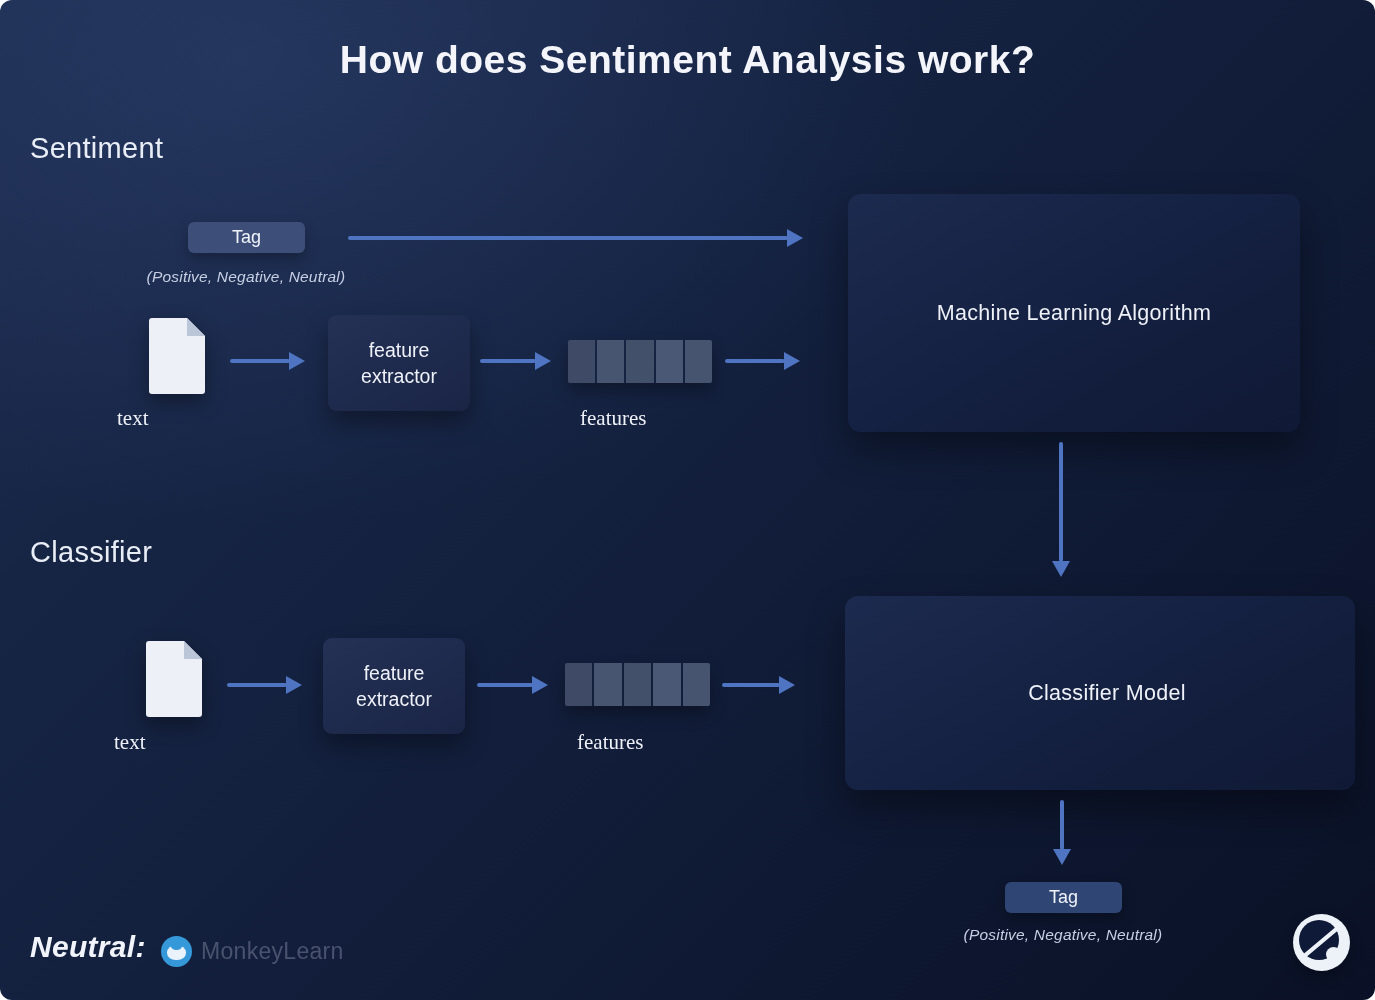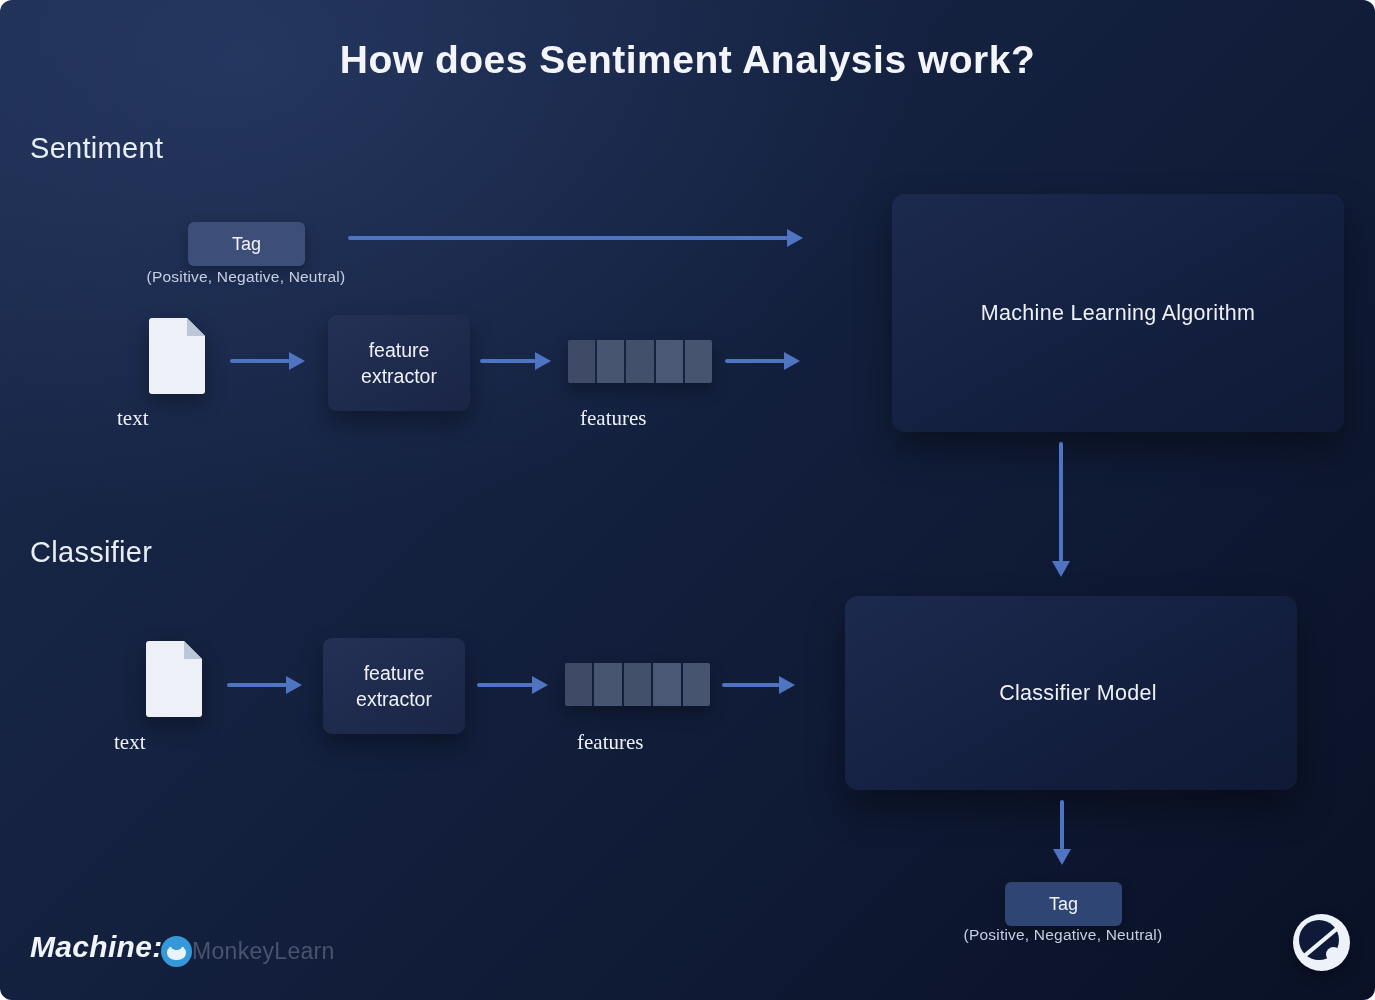--- a/index.html
+++ b/index.html
@@ -30,31 +30,31 @@
     position:absolute;top:38px;left:0;width:100%;
     text-align:center;font-size:39px;font-weight:600;letter-spacing:.5px;color:#f3f5fb;
   }
   .section-label{
     position:absolute;font-size:29px;font-weight:500;color:#e9edf6;letter-spacing:.3px;
   }
   .sec-training{left:30px;top:132px;}
   .sec-prediction{left:30px;top:536px;}
 
   .tag-box{
-    position:absolute;width:117px;height:44px;border-radius:6px;
+    position:absolute;width:117px;height:31px;border-radius:6px;
     background:var(--tag-bg);
     display:flex;align-items:center;justify-content:center;
     font-size:18px;color:#f0f3fa;
     box-shadow:0 6px 14px rgba(0,0,0,.28);
   }
   .tag-1{left:188px;top:222px;}
   .tag-2{left:1005px;top:882px;background:#2f4573;}
   .tag-sub{
     position:absolute;width:240px;text-align:center;
-    font-size:15.5px;color:var(--text-muted);letter-spacing:.2px;
+    font-size:15.5px;color:var(--text-muted);letter-spacing:.2px;font-style:italic;
   }
   .tagsub-1{left:126px;top:268px;}
   .tagsub-2{left:943px;top:926px;}
 
   
   .arrow-h{position:absolute;height:4px;background:var(--arrow);border-radius:2px;}
   .arrow-h::after{
     content:"";position:absolute;right:-15px;top:-7px;
     border-left:16px solid var(--arrow);
     border-top:9px solid transparent;border-bottom:9px solid transparent;
@@ -118,42 +118,42 @@
   .feat-1{left:568px;top:340px;width:144px;}
   .feat-2{left:565px;top:663px;width:145px;}
 
   .big-panel{
     position:absolute;border-radius:13px;
     background:linear-gradient(150deg,#1c2a4f 0%,#121d3c 70%,#101a36 100%);
     box-shadow:0 18px 36px rgba(0,0,0,.38);
     display:flex;align-items:center;justify-content:center;
     font-size:21.5px;letter-spacing:.3px;color:#eef1f8;
   }
-  .panel-ml{left:848px;top:194px;width:452px;height:238px;margin-left:44px;}
-  .panel-cls{left:845px;top:596px;width:452px;height:194px;padding-left:14px;}
+  .panel-ml{left:848px;top:194px;width:452px;height:238px;}
+  .panel-cls{left:845px;top:596px;width:510px;height:194px;padding-left:14px;}
 
   
   .source{
     position:absolute;left:30px;top:930px;
     font-size:30px;font-weight:700;font-style:italic;color:#f1f4fa;letter-spacing:.3px;
   }
   .brand-badge{
     position:absolute;left:161px;top:936px;width:31px;height:31px;border-radius:50%;
     background:#3598d9;
   }
   .brand-badge::before{
     content:"";position:absolute;left:6px;top:9px;width:19px;height:15px;border-radius:50% 50% 46% 46%;
     background:#eaf3fb;
   }
   .brand-badge::after{
     content:"";position:absolute;left:10px;top:7px;width:11px;height:7px;border-radius:50%;
     background:#3598d9;
   }
   .brand-name{
-    position:absolute;left:192px;top:938px;font-size:23px;color:#49536e;letter-spacing:.3px;
+    position:absolute;left:201px;top:938px;font-size:23px;color:#49536e;letter-spacing:.3px;
   }
   .logo{
     position:absolute;left:1293px;top:914px;width:57px;height:57px;border-radius:50%;
     background:#edf1f8;box-shadow:0 6px 14px rgba(0,0,0,.3);
   }
   .logo .inner{
     position:absolute;left:6px;top:6px;width:40px;height:40px;border-radius:50%;
     background:#0f1a38;
   }
   .logo .dot{
@@ -230,21 +230,21 @@
 
   <div class="arrow-h a-p3"></div>
 
   <div class="big-panel panel-cls">Classifier Model</div>
 
   <div class="arrow-v a-down2"></div>
 
   <div class="tag-box tag-2">Tag</div>
   <div class="tag-sub tagsub-2">(Positive, Negative, Neutral)</div>
 
-  <div class="source">Machine:</div>
+  <div class="source">Neutral:</div>
   <div class="brand-badge"></div>
   <div class="brand-name">MonkeyLearn</div>
 
   <div class="logo">
     <div class="inner"></div>
     <div class="slash"></div>
     <div class="dot"></div>
   </div>
 
 </div>

